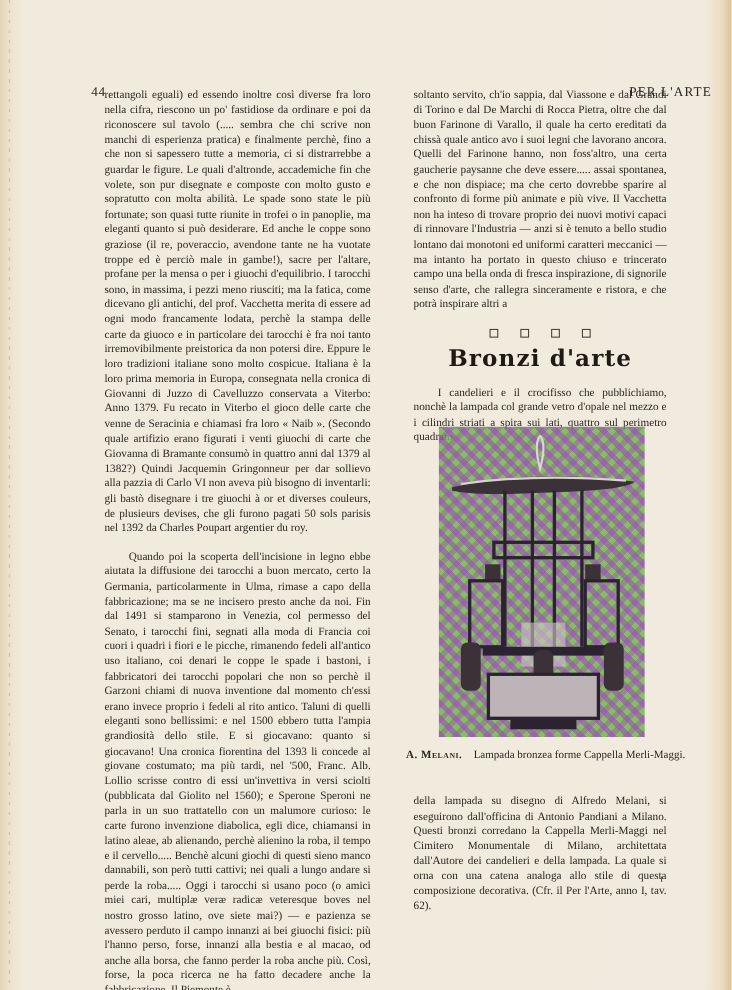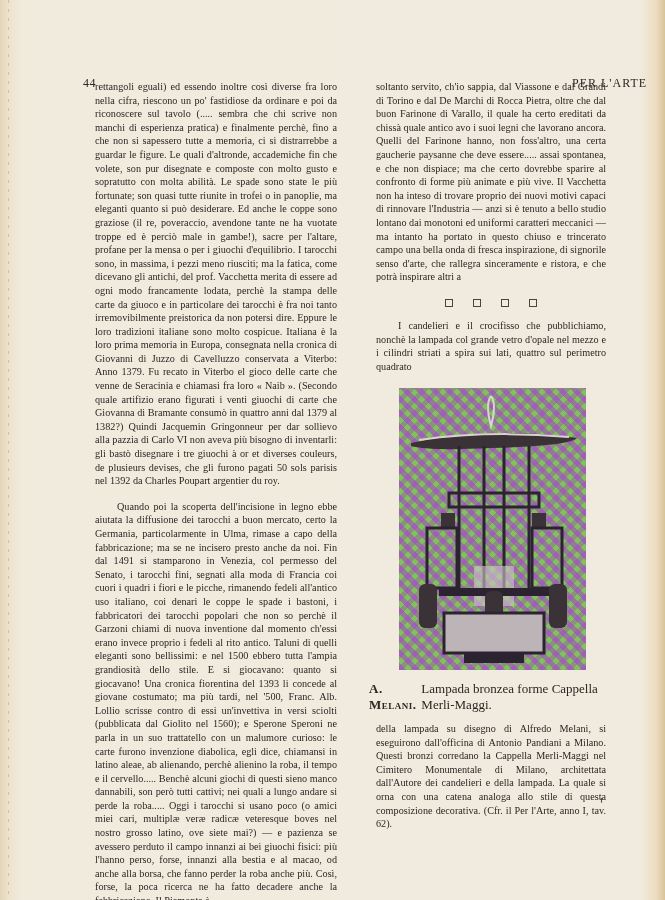--- a/index.html
+++ b/index.html
@@ -46,21 +46,21 @@
     background:
       repeating-linear-gradient(45deg, rgba(170,100,200,.75) 0 5px, rgba(130,200,90,.7) 5px 10px),
       repeating-linear-gradient(-45deg, rgba(170,100,200,.5) 0 5px, rgba(130,200,90,.45) 5px 10px);
     background-blend-mode:multiply;
     overflow:hidden;
   }
   .photo svg { position:absolute; left:0; top:0; }
   .caption {
     position:absolute; left:369px; top:681px; width:254px;
     display:flex; justify-content:space-between;
-    font-family:"Liberation Serif", serif; font-size:13px;align-items:center;
+    font-family:"Liberation Serif", serif; font-size:10px;align-items:center;
   }
   .caption .author { font-variant:small-caps; font-weight:bold; letter-spacing:.5px; }
   .col.right2 { top:710px; }
   .mark { position:absolute; left:600px; top:795px; font-size:9px; font-style:italic; }
 </style>
 </head>
 <body>
 
 <div class="page">
   <div class="binding"></div>
@@ -74,20 +74,21 @@
   </div>
 
   <div class="col right">
     <p>soltanto servito, ch'io sappia, dal Viassone e dal Grandi di Torino e dal De Marchi di Rocca Pietra, oltre che dal buon Farinone di Varallo, il quale ha certo ereditati da chissà quale antico avo i suoi legni che lavorano ancora. Quelli del Farinone hanno, non foss'altro, una certa gaucherie paysanne che deve essere..... assai spontanea, e che non dispiace; ma che certo dovrebbe sparire al confronto di forme più animate e più vive. Il Vacchetta non ha inteso di trovare proprio dei nuovi motivi capaci di rinnovare l'Industria — anzi si è tenuto a bello studio lontano dai monotoni ed uniformi caratteri meccanici — ma intanto ha portato in questo chiuso e trincerato campo una bella onda di fresca inspirazione, di signorile senso d'arte, che rallegra sinceramente e ristora, e che potrà inspirare altri a</p>
     <div class="squares">
       <span class="sq"></span>
       <span class="sq"></span>
       <span class="sq"></span>
       <span class="sq"></span>
     </div>
+    <div class="title">Bronzi d'arte</div>
     <p class="indent">I candelieri e il crocifisso che pubblichiamo, nonchè la lampada col grande vetro d'opale nel mezzo e i cilindri striati a spira sui lati, quattro sul perimetro quadrato</p>
   </div>
 
   <div class="photo">
     <svg width="187" height="282" viewBox="0 0 187 282">
       <g fill="none" stroke="#2b2430" stroke-width="3">
         <path d="M92 8 q-6 8 0 30 q6 -22 0 -30" stroke-width="2" stroke="#d9d6d0"></path>
       </g>
       <path d="M12 55 Q90 38 178 50 Q170 58 92 60 Q30 63 12 58 Z" fill="#3a3236"></path>
       <path d="M20 52 Q90 42 170 49" stroke="#d8d4cc" stroke-width="2" fill="none"></path>

